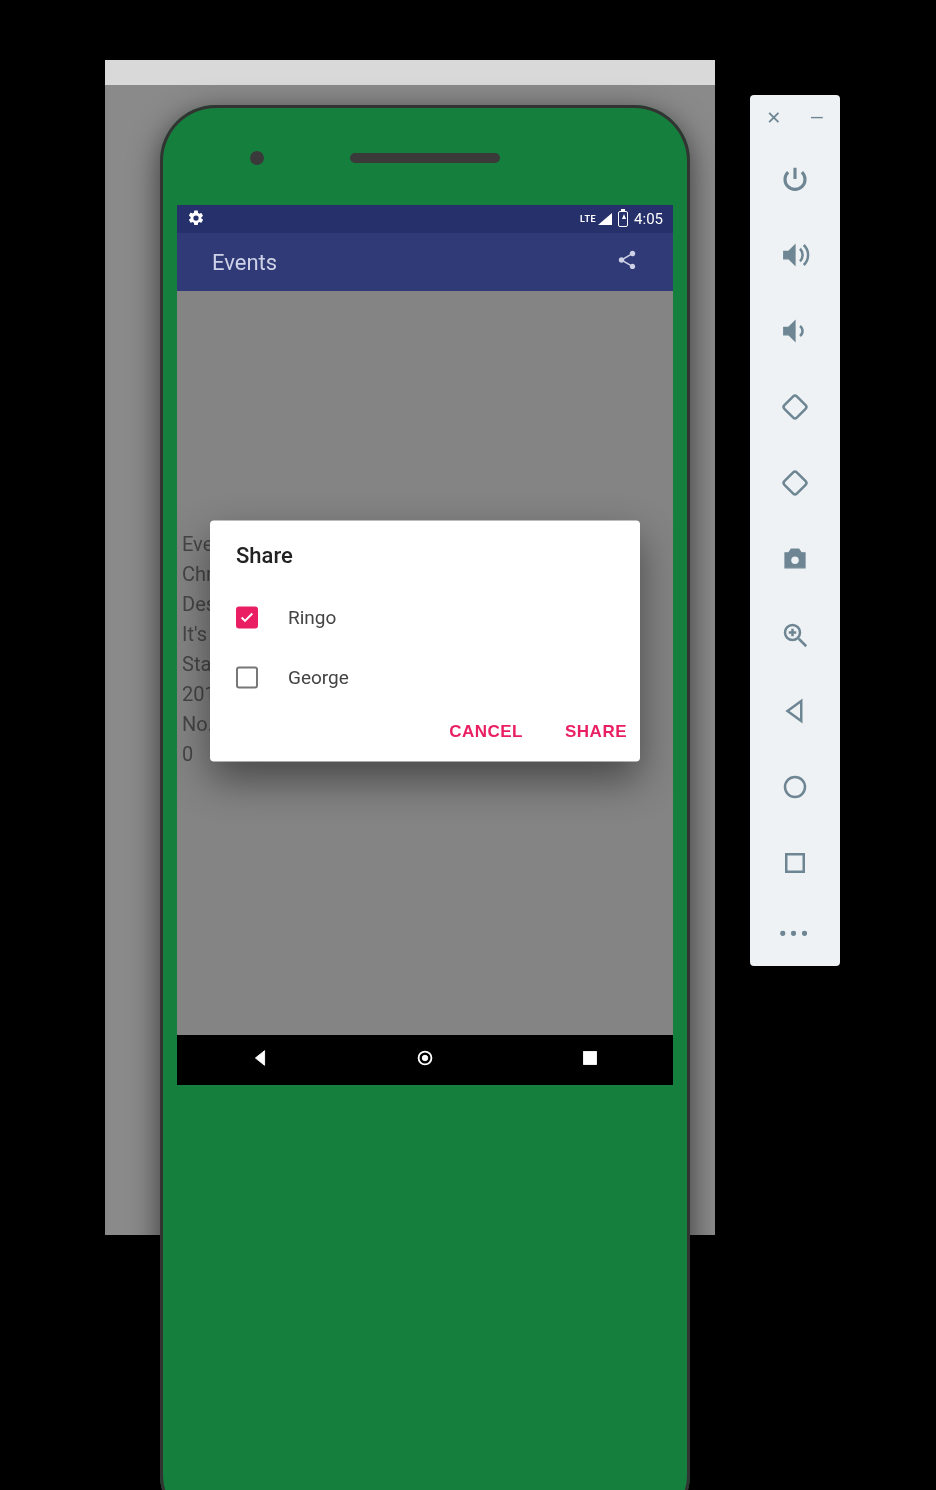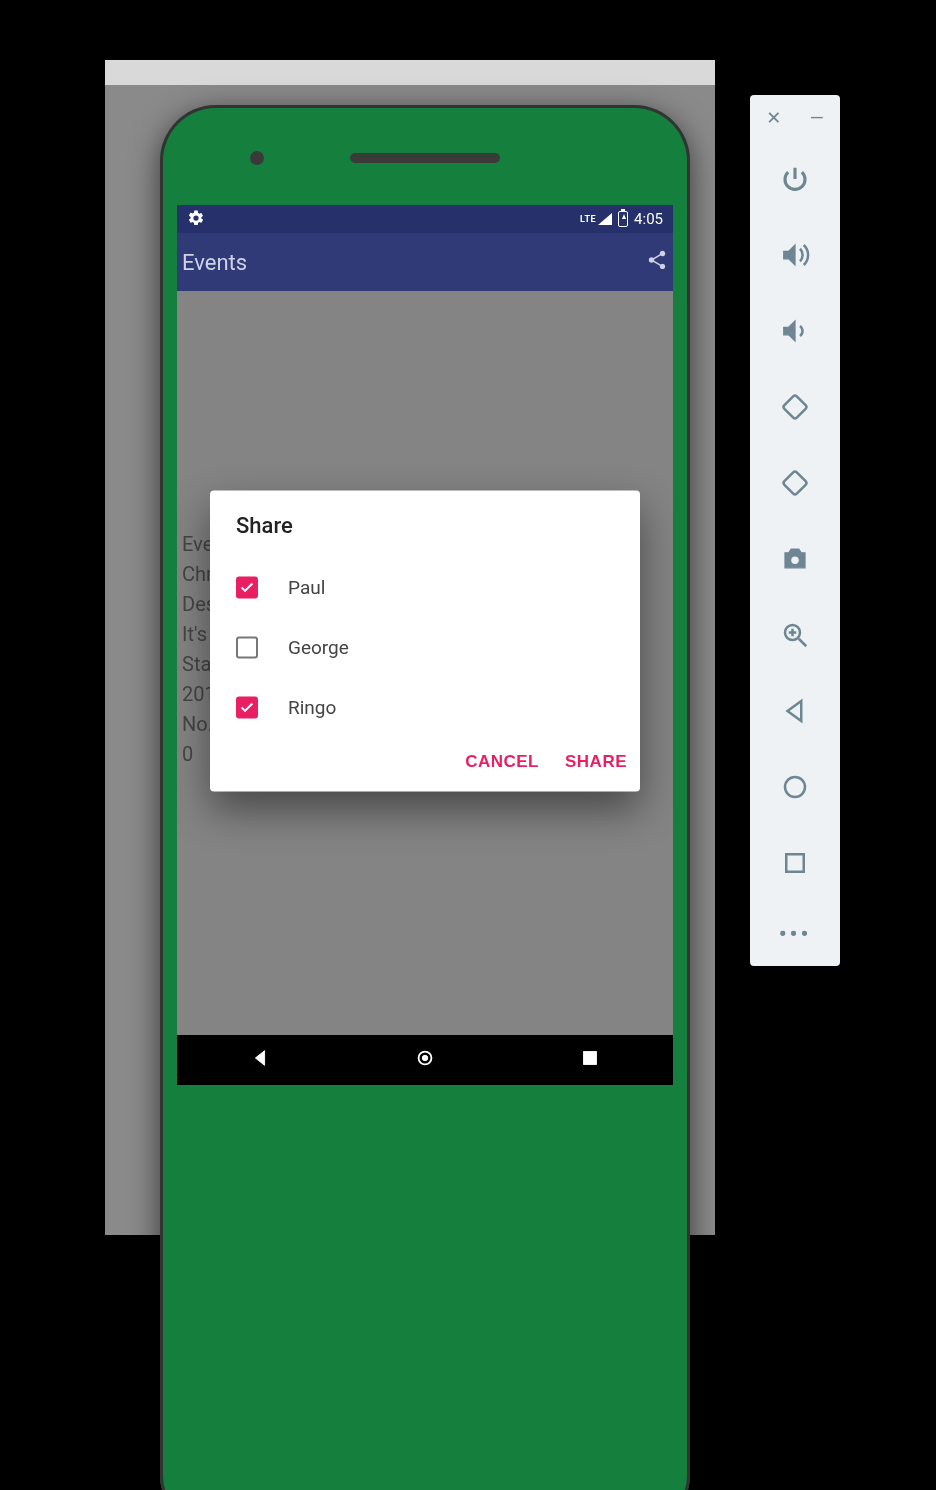--- a/index.html
+++ b/index.html
@@ -92,21 +92,21 @@
   .statusbar .batt { width: 10px; height: 16px; border: 1.5px solid #fff; border-radius: 2px; position: relative; margin-right: 6px;}
   .statusbar .batt::before{content:"";position:absolute;top:-3px;left:2px;width:4px;height:2px;background:#fff;}
   .statusbar .batt::after{content:"";position:absolute;left:3px;top:2px;width:0;height:0;border-left:2px solid transparent;border-right:2px solid transparent;border-bottom:5px solid #fff;}
   .statusbar .clock { font-size: 15px; }
 
   .appbar {
     height: 58px;
     background: #2f3a77;
     display: flex;
     align-items: center;
-    padding: 0 5px;
+    padding: 0 35px;
     color: #d0d3e4;
     font-size: 22px;
   }
   .appbar .title { flex: 1; color: #cfd2e6; }
   .appbar .share-ic svg { width: 22px; height: 22px; fill: #cfd2e6; }
 
   .content-area {
     position: relative;
     height: calc(100% - 28px - 58px - 50px);
     background: #fafafa;
@@ -138,21 +138,21 @@
   }
   .dialog-title { font-size: 22px; font-weight: 500; color: #222; margin-bottom: 20px;}
   .opt-row { display: flex; align-items: center; height: 60px; }
   .cb {
     width: 22px; height: 22px; border: 2px solid #777; border-radius: 3px;
     margin-right: 30px; display: flex; align-items: center; justify-content: center;
   }
   .cb.checked { background: #e91e63; border-color: #e91e63; }
   .cb.checked svg { width: 16px; height: 16px; stroke: #fff; stroke-width: 3; fill: none; }
   .opt-label { font-size: 19px; color: #444; }
-  .dialog-actions { display: flex; justify-content: flex-end; gap: 26px; margin-top: 6px; padding: 8px 4px;}
+  .dialog-actions { display: flex; justify-content: flex-end; gap: 42px; margin-top: 6px; padding: 8px 4px;}
   .dbtn { background: none; border: none; color: #e91e63; font-size: 17px; font-weight: 600; letter-spacing: .5px; cursor: pointer; }
 
   
   .navbar {
     position: absolute; bottom: 0; left: 0; right: 0;
     height: 50px; background: #000;
     display: flex; align-items: center; justify-content: space-around;
   }
   .navbar .nbtn svg { width: 22px; height: 22px; fill: #fff; stroke:#fff;}
 
@@ -225,33 +225,25 @@
 
         <div class="dialog">
           <div class="dialog-title">Share</div>
 
           <div class="opt-row">
             <span class="cb checked">
                 <svg viewBox="0 0 24 24">
                   <polyline points="4 12 9 17 20 6"></polyline>
                 </svg>
               </span>
-            <span class="opt-label">Paul</span>
+            <span class="opt-label">Ringo</span>
           </div>
           <div class="opt-row">
             <span class="cb"></span>
             <span class="opt-label">George</span>
-          </div>
-          <div class="opt-row">
-            <span class="cb checked">
-                <svg viewBox="0 0 24 24">
-                  <polyline points="4 12 9 17 20 6"></polyline>
-                </svg>
-              </span>
-            <span class="opt-label">Ringo</span>
           </div>
 
           <div class="dialog-actions">
             <button class="dbtn">CANCEL</button>
             <button class="dbtn">SHARE</button>
           </div>
         </div>
       </div>
 
       <div class="navbar">

